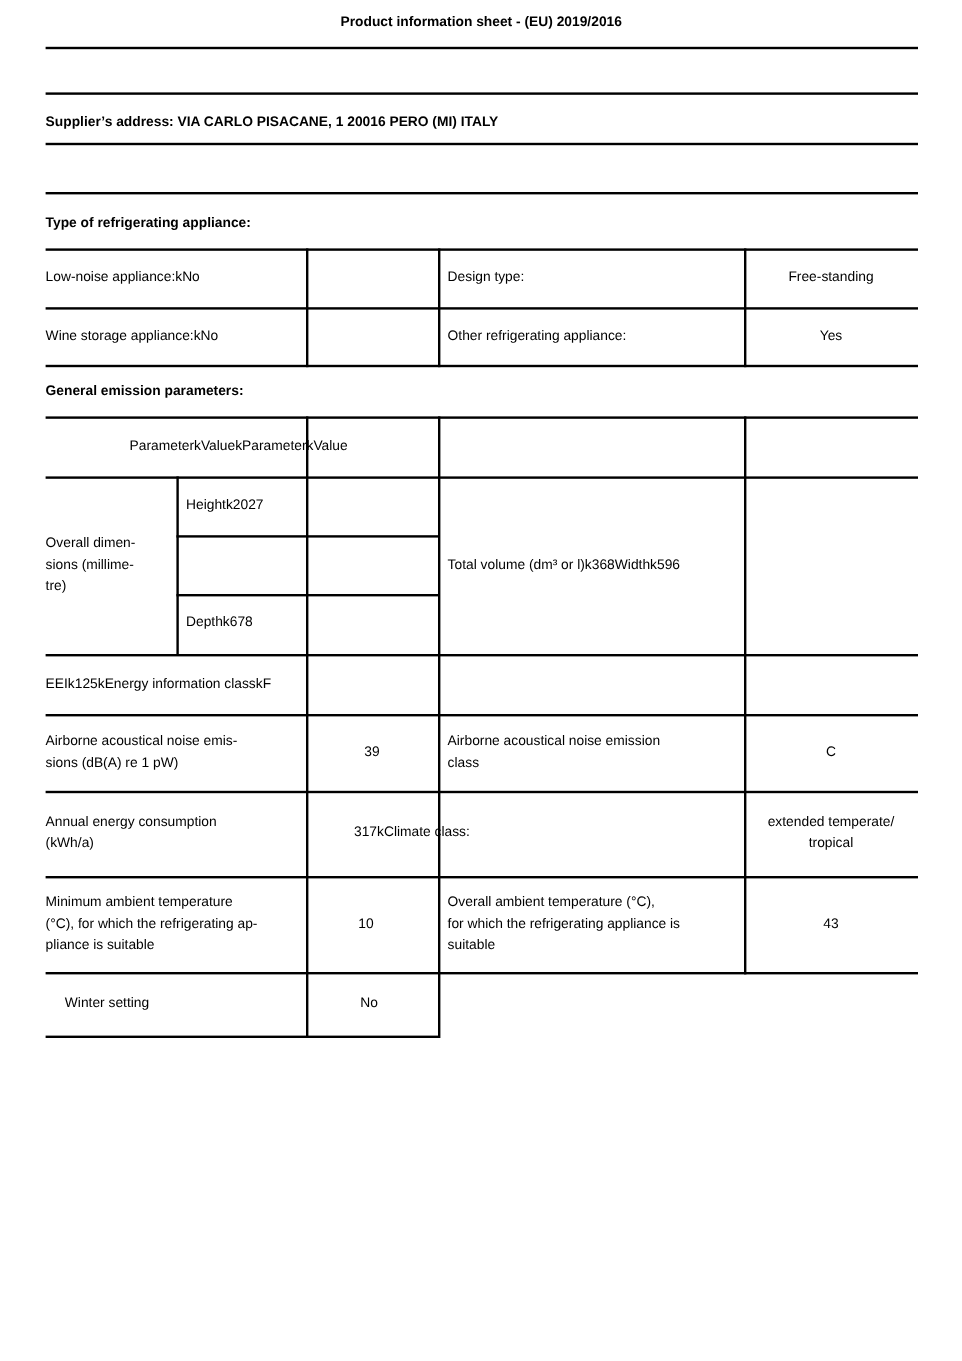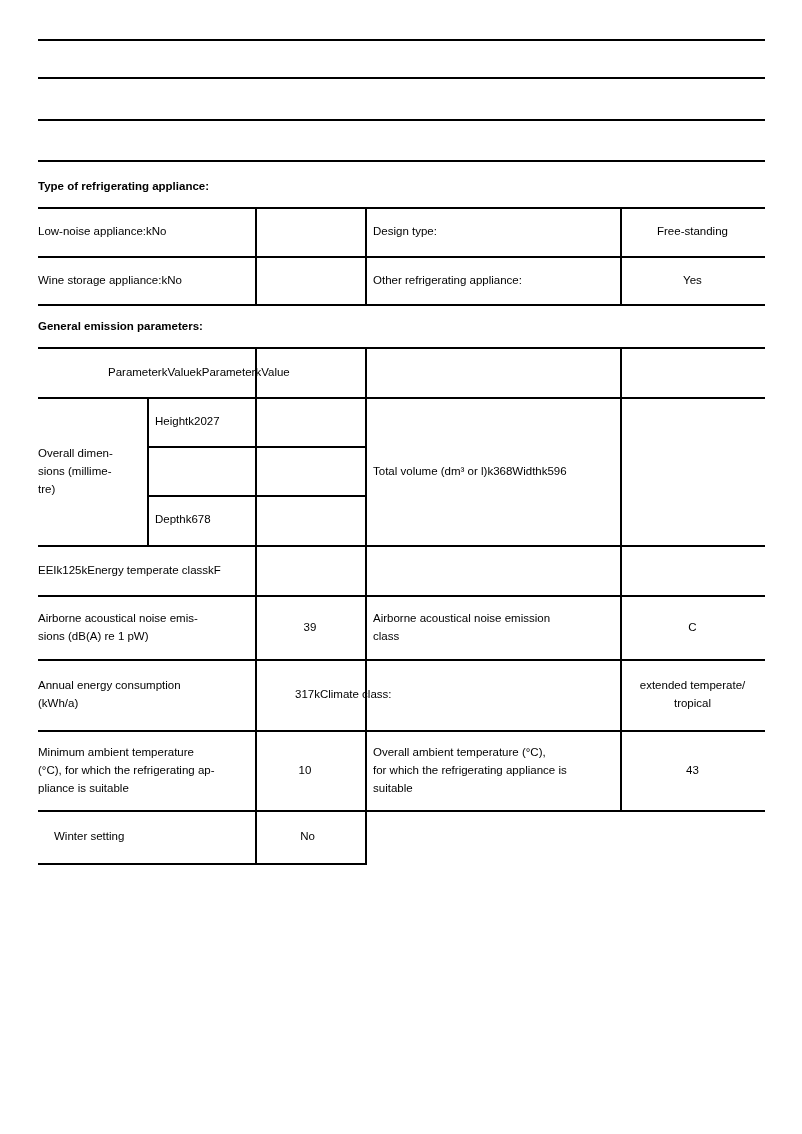--- a/index.html
+++ b/index.html
@@ -33,24 +33,26 @@
     width: 1.5px;
     background: #000000;
     z-index: 1;
   }
 </style>
 </head>
 <body>
 
 <div class="page">
 
+  <div class="t b c" style="left:0;top:10px;width:802px">Product information sheet - (EU) 2019/2016</div>
   <div class="hl" style="left:38px;top:39px;width:727px"></div>
 
   <div class="hl" style="left:38px;top:77px;width:727px"></div>
 
+  <div class="t b" style="left:38px;top:93px">Supplier’s address: VIA CARLO PISACANE, 1 20016 PERO (MI) ITALY</div>
   <div class="hl" style="left:38px;top:119px;width:727px"></div>
 
   <div class="hl" style="left:38px;top:160px;width:727px"></div>
 
   <div class="t b" style="left:38px;top:177px">Type of refrigerating appliance:</div>
 
   <div>
     <div class="hl" style="left:38px;top:207px;width:727px"></div>
     <div class="hl" style="left:38px;top:256px;width:727px"></div>
     <div class="hl" style="left:38px;top:304px;width:727px"></div>
@@ -89,21 +91,21 @@
 
     <div class="t nw" style="left:108px;top:363px">ParameterkValuekParameterkValue</div>
 
     <div class="t" style="left:38px;top:444px;width:106px">Overall dimen-
 sions (millime-
 tre)</div>
     <div class="t nw" style="left:155px;top:412px">Heightk2027</div>
     <div class="t nw" style="left:155px;top:510px">Depthk678</div>
     <div class="t nw" style="left:373px;top:462px">Total volume (dm³ or l)k368Widthk596</div>
 
-    <div class="t nw" style="left:38px;top:561px">EEIk125kEnergy temperate classkF</div>
+    <div class="t nw" style="left:38px;top:561px">EEIk125kEnergy information classkF</div>
 
     <div class="t" style="left:38px;top:609px;width:215px">Airborne acoustical noise emis-
 sions (dB(A) re 1 pW)</div>
     <div class="t c" style="left:255px;top:618px;width:110px">39</div>
     <div class="t" style="left:373px;top:609px;width:245px">Airborne acoustical noise emission
 class</div>
     <div class="t c" style="left:620px;top:618px;width:145px">C</div>
 
     <div class="t" style="left:38px;top:676px;width:215px">Annual energy consumption
 (kWh/a)</div>

